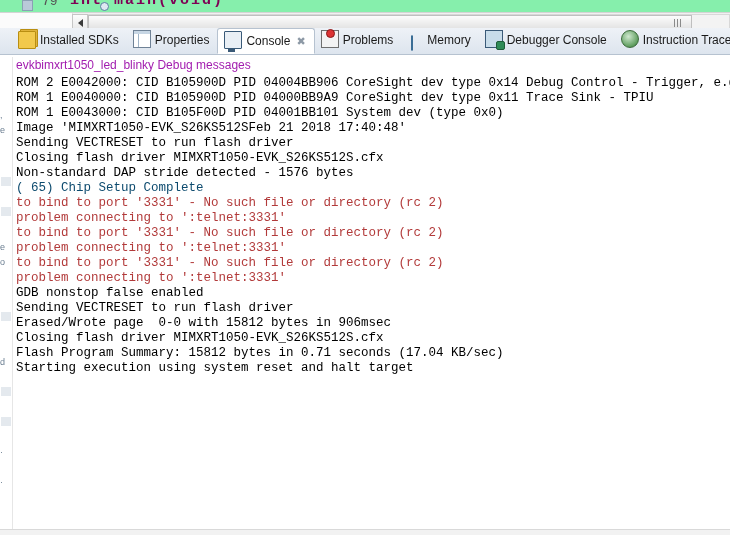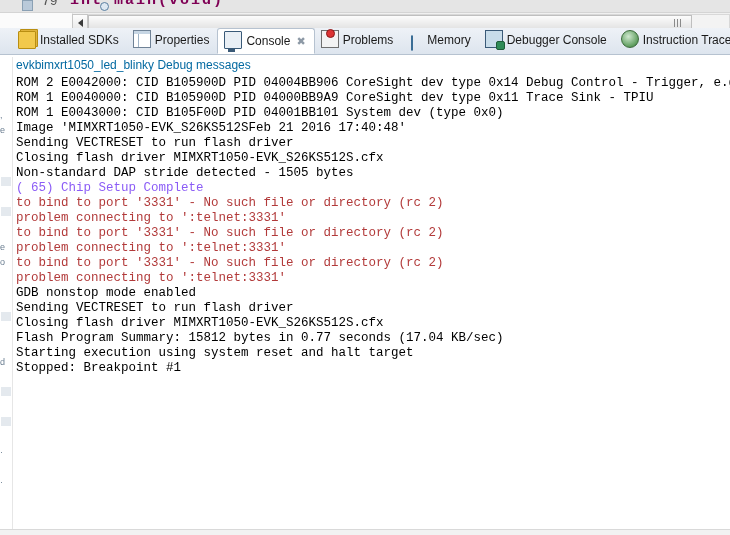--- a/index.html
+++ b/index.html
@@ -15,21 +15,21 @@
     font-size: 12px;
     color: #000;
     position: relative;
   }
 
   
   .editor-remnant {
     position: absolute;
     left: 0; top: 0;
     width: 730px; height: 12px;
-    background: #e5e5e5;
+    background: #86efac;
     overflow: hidden;
   }
   .editor-remnant .code-sliver {
     position: absolute;
     left: 70px;
     top: -8px;
     font-family: "Liberation Mono", monospace;
     font-size: 15px;
     font-weight: bold;
     letter-spacing: 2px;
@@ -258,21 +258,21 @@
     left: 0; top: 57px;
     width: 730px; height: 17px;
     background: #ffffff;
     border-bottom: 1px solid #cfcfcf;
   }
   .console-header .title {
     position: absolute;
     left: 16px; top: 1px;
     font-family: "Liberation Sans", sans-serif;
     font-size: 12px;
-    color: #0369a1;
+    color: #a21caf;
     white-space: nowrap;
   }
 
   
   .console-body {
     position: absolute;
     left: 0; top: 74px;
     width: 730px;
     height: 456px;
     background: #ffffff;
@@ -285,21 +285,21 @@
   }
   .cline {
     font-family: "Liberation Mono", monospace;
     font-size: 12.5px;
     line-height: 15px;
     white-space: pre;
     color: #000000;
     height: 15px;
   }
   .cline.err { color: #b23a3a; }
-  .cline.ok  { color: #8b5cf6; }
+  .cline.ok  { color: #0c4a6e; }
 
   
   .left-sliver {
     position: absolute;
     left: 0; top: 57px;
     width: 12px;
     height: 473px;
     background: #ffffff;
     border-right: 1px solid #e6e6e6;
     overflow: hidden;
@@ -354,37 +354,37 @@
 
 <div class="console-header">
   <div class="title">evkbimxrt1050_led_blinky Debug messages</div>
 </div>
 
 <div class="console-body">
   <div class="console-pad" id="console-lines">
       <div class="cline">ROM 2 E0042000: CID B105900D PID 04004BB906 CoreSight dev type 0x14 Debug Control - Trigger, e.g. ECT</div>
       <div class="cline">ROM 1 E0040000: CID B105900D PID 04000BB9A9 CoreSight dev type 0x11 Trace Sink - TPIU</div>
       <div class="cline">ROM 1 E0043000: CID B105F00D PID 04001BB101 System dev (type 0x0)</div>
-      <div class="cline">Image 'MIMXRT1050-EVK_S26KS512SFeb 21 2016 17:40:48'</div>
+      <div class="cline">Image 'MIMXRT1050-EVK_S26KS512SFeb 21 2018 17:40:48'</div>
       <div class="cline">Sending VECTRESET to run flash driver</div>
       <div class="cline">Closing flash driver MIMXRT1050-EVK_S26KS512S.cfx</div>
-      <div class="cline">Non-standard DAP stride detected - 1505 bytes</div>
+      <div class="cline">Non-standard DAP stride detected - 1576 bytes</div>
       <div class="cline ok">( 65) Chip Setup Complete</div>
       <div class="cline err">to bind to port '3331' - No such file or directory (rc 2)</div>
       <div class="cline err">problem connecting to ':telnet:3331'</div>
       <div class="cline err">to bind to port '3331' - No such file or directory (rc 2)</div>
       <div class="cline err">problem connecting to ':telnet:3331'</div>
       <div class="cline err">to bind to port '3331' - No such file or directory (rc 2)</div>
       <div class="cline err">problem connecting to ':telnet:3331'</div>
-      <div class="cline">GDB nonstop mode enabled</div>
+      <div class="cline">GDB nonstop false enabled</div>
       <div class="cline">Sending VECTRESET to run flash driver</div>
+      <div class="cline">Erased/Wrote page  0-0 with 15812 bytes in 906msec</div>
       <div class="cline">Closing flash driver MIMXRT1050-EVK_S26KS512S.cfx</div>
-      <div class="cline">Flash Program Summary: 15812 bytes in 0.77 seconds (17.04 KB/sec)</div>
+      <div class="cline">Flash Program Summary: 15812 bytes in 0.71 seconds (17.04 KB/sec)</div>
       <div class="cline">Starting execution using system reset and halt target</div>
-      <div class="cline">Stopped: Breakpoint #1</div>
     </div>
 </div>
 
 <div class="left-sliver" id="left-sliver">
     <div class="frag" style="top: 53px;">,</div>
     <div class="frag" style="top: 68px;">e</div>
     <div class="frag" style="top: 185px;">e</div>
     <div class="frag" style="top: 200px;">o</div>
     <div class="frag" style="top: 300px;">d</div>
     <div class="frag" style="top: 390px;">·</div>

